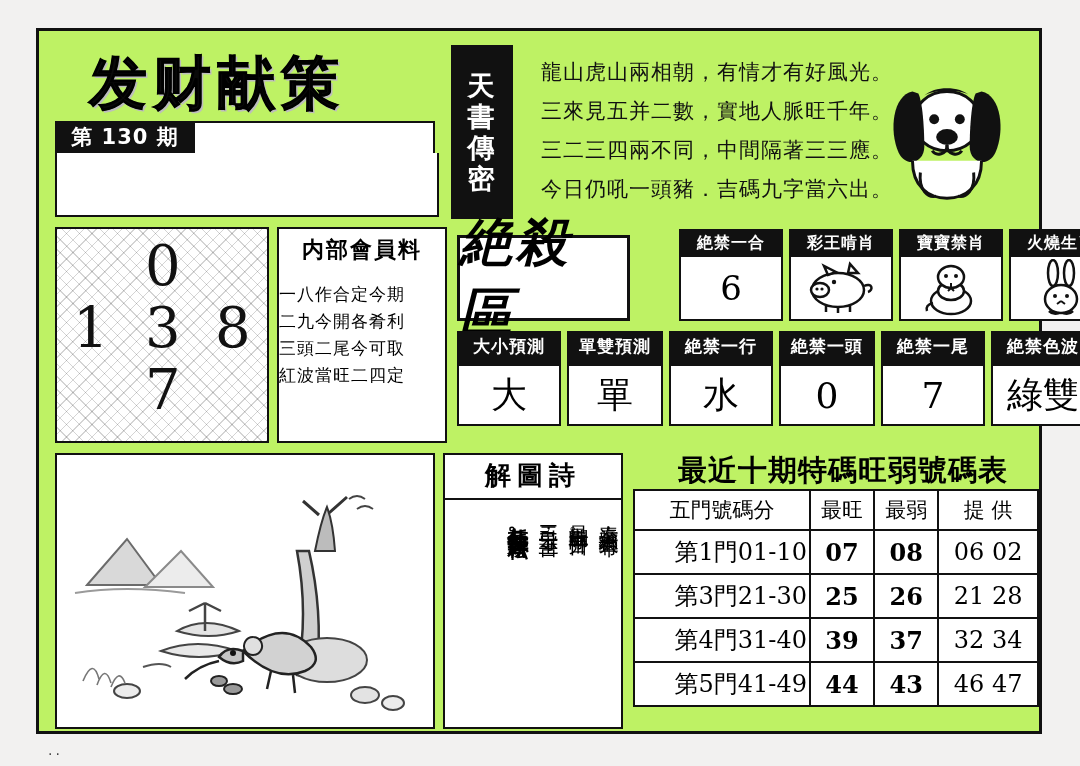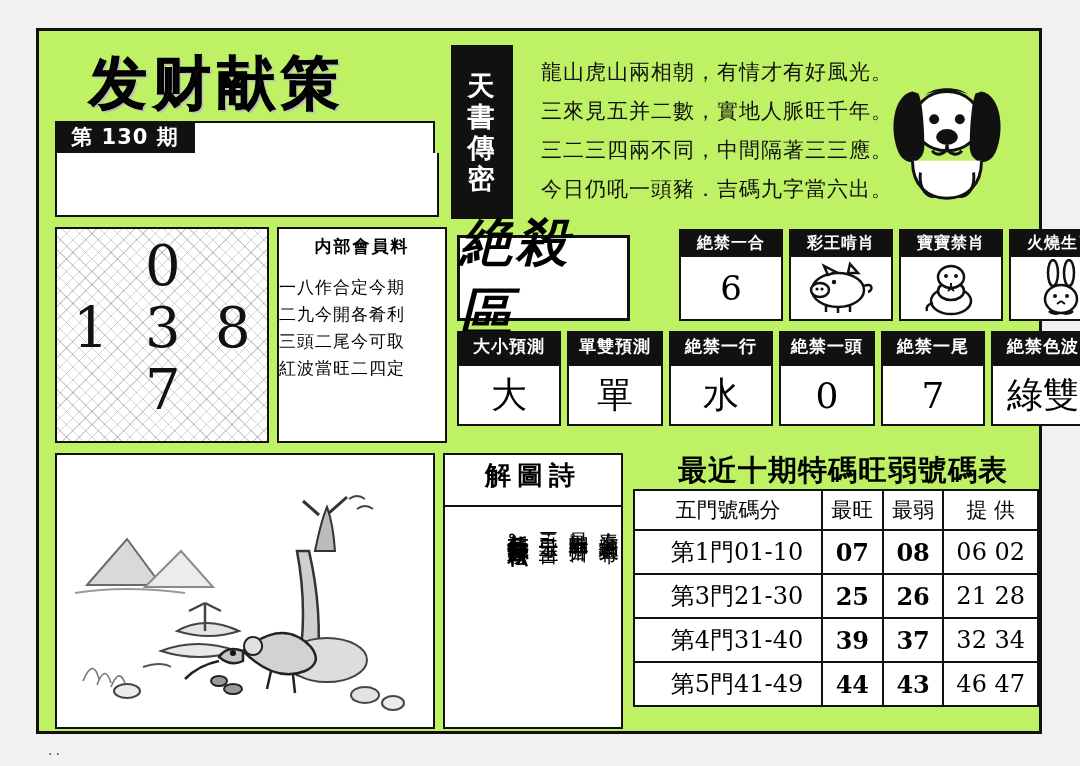--- a/index.html
+++ b/index.html
@@ -160,21 +160,21 @@
     width: 170px;
     height: 216px;
     border: 2px solid #111;
     box-sizing: border-box;
     background: #fff;
     padding-top: 4px;
   }
   .member h4 {
     margin: 2px 0 21px;
     text-align: center;
-    font-size: 17px;
+    font-size: 22px;
     font-weight: bold;
     letter-spacing: 2px;
   }
   .member .line {
     font-size: 17px;
     text-align: left;
     font-family: "DejaVu Serif", serif;
     line-height: 1.05;
     margin: 9px 0;
     letter-spacing: 1px;
@@ -287,21 +287,21 @@
     border: 2px solid #111;
     box-sizing: border-box;
     background: #fff;
   }
   .jietu .hd {
     text-align: center;
     font-size: 26px;
     font-weight: bold;
     letter-spacing: 6px;
     border-bottom: 2px solid #111;
-    padding: 3px 0 12px;
+    padding: 3px 0 5px;
     background: #fff;
   }
   .jietu .cols {
     display: flex;
     flex-direction: row-reverse;
     justify-content: flex-start;
     height: 226px;
     padding-top: 6px;
   }
   .vcol {
@@ -338,21 +338,21 @@
     font-family: "DejaVu Serif", serif;
   }
   .tbl td, .tbl th {
     border: 2px solid #111;
     text-align: center;
     font-size: 24px;
     padding: 5px 2px;
     font-weight: normal;
   }
   .tbl th { font-size: 21px; }
-  .tbl td.c1 { width: 164px; text-align: center; padding-left: 20px; }
+  .tbl td.c1 { width: 164px; text-align: right; padding-left: 8px; }
   .tbl td.b { font-weight: bold; }
 
   .dots {
     position: absolute;
     left: 48px;
     bottom: 8px;
     font-size: 14px;
     color: #444;
     letter-spacing: 3px;
   }

